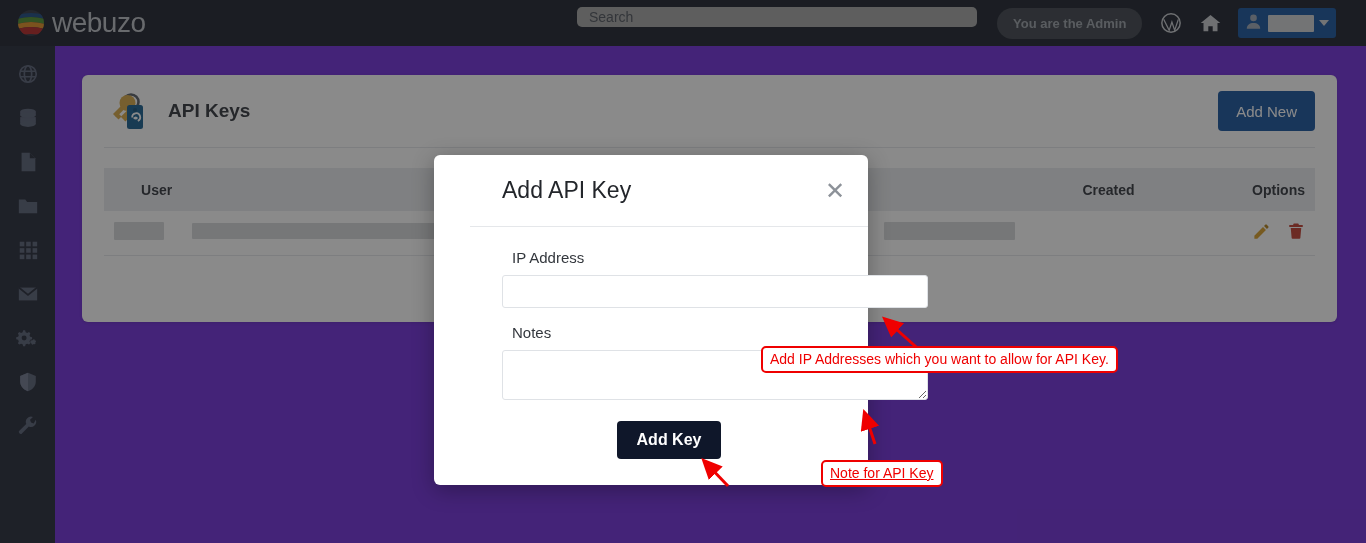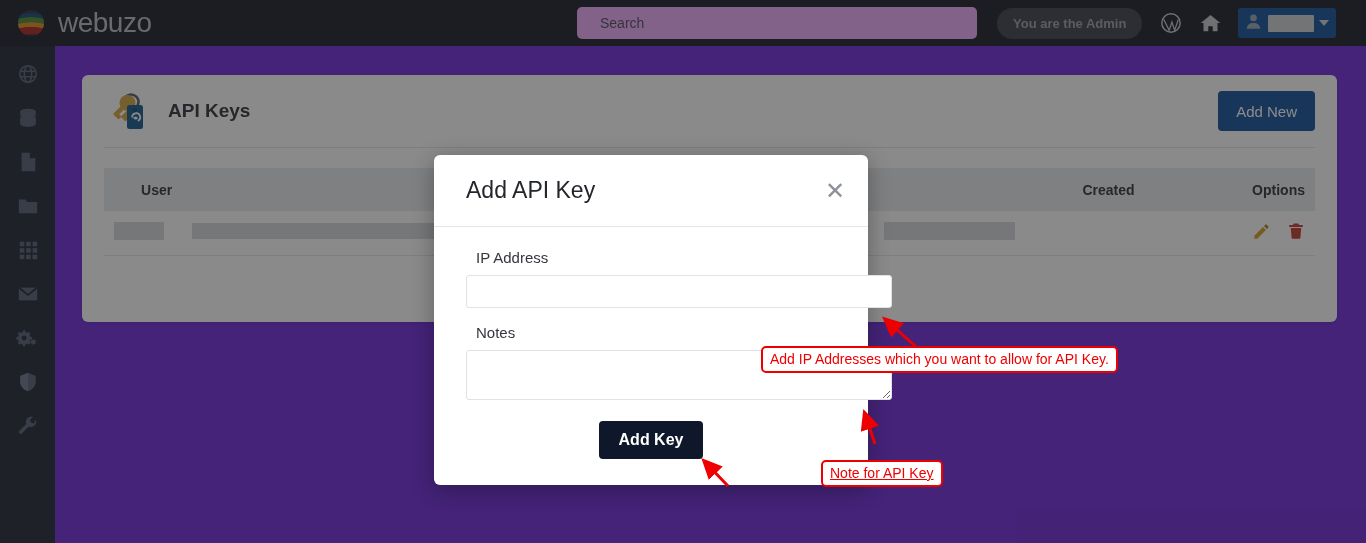--- a/index.html
+++ b/index.html
@@ -12,27 +12,27 @@
   #root { position: relative; width: 1366px; height: 543px; }
 
   
   .topbar {
     position: absolute; left: 0; top: 0; width: 1366px; height: 46px;
     background: #171c28; display: flex; align-items: center; z-index: 5;
   }
   .brand { display: flex; align-items: center; margin-left: 16px; }
   .brand-logo { width: 30px; height: 30px; position: relative; }
   .brand-text {
-    font-size: 28px; color: #b9bcc2; margin-left: 12px;
+    font-size: 28px; color: #b9bcc2; margin-left: 6px;
     letter-spacing: -0.5px; font-weight: 400;
   }
   .search-box {
-    position: absolute; left: 577px; top: 7px; width: 400px; height: 32px;
-    background: #f0abfc; border-radius: 5px; border: none;
-    padding: 0 23px; font-size: 14px; color: #3a3f4a;
+    position: absolute; left: 577px; top: 7px; width: 400px; height: 20px;
+    background: #a3a3a3; border-radius: 5px; border: none;
+    padding: 0 12px; font-size: 14px; color: #3a3f4a;
     font-family: "Liberation Sans", sans-serif;
   }
   .search-box::placeholder { color: #4a4f58; }
   .admin-pill {
     position: absolute; left: 997px; top: 8px; height: 31px;
     padding: 0 16px; background: #3b4049; border-radius: 16px;
     display: flex; align-items: center; font-size: 13px;
     font-weight: bold; color: #9aa0a8; white-space: nowrap;
   }
   .ic-btn {
@@ -117,21 +117,21 @@
   .backdrop {
     position: absolute; left: 0; top: 0; width: 1366px; height: 543px;
     background: rgba(30,30,30,0.52); z-index: 10;
   }
 
   
   .modal {
     position: absolute; left: 434px; top: 155px; width: 434px; height: 330px;
     background: #ffffff; border-radius: 6px; z-index: 20;
     box-shadow: 0 5px 22px rgba(0,0,0,0.3);
-    display: flex; flex-direction: column;
+    display: flex; flex-direction: column; padding-left: 36px;
   }
   .modal-head {
     height: 72px; display: flex; align-items: center;
     padding: 0 18px 0 32px; border-bottom: 1px solid #e5e7ea;
   }
   .modal-title { font-size: 23px; color: #23262b; flex: 1; }
   .modal-close {
     width: 30px; height: 30px; display: flex; align-items: center;
     justify-content: center; color: #8d9299; font-size: 24px;
     cursor: pointer; line-height: 1;

